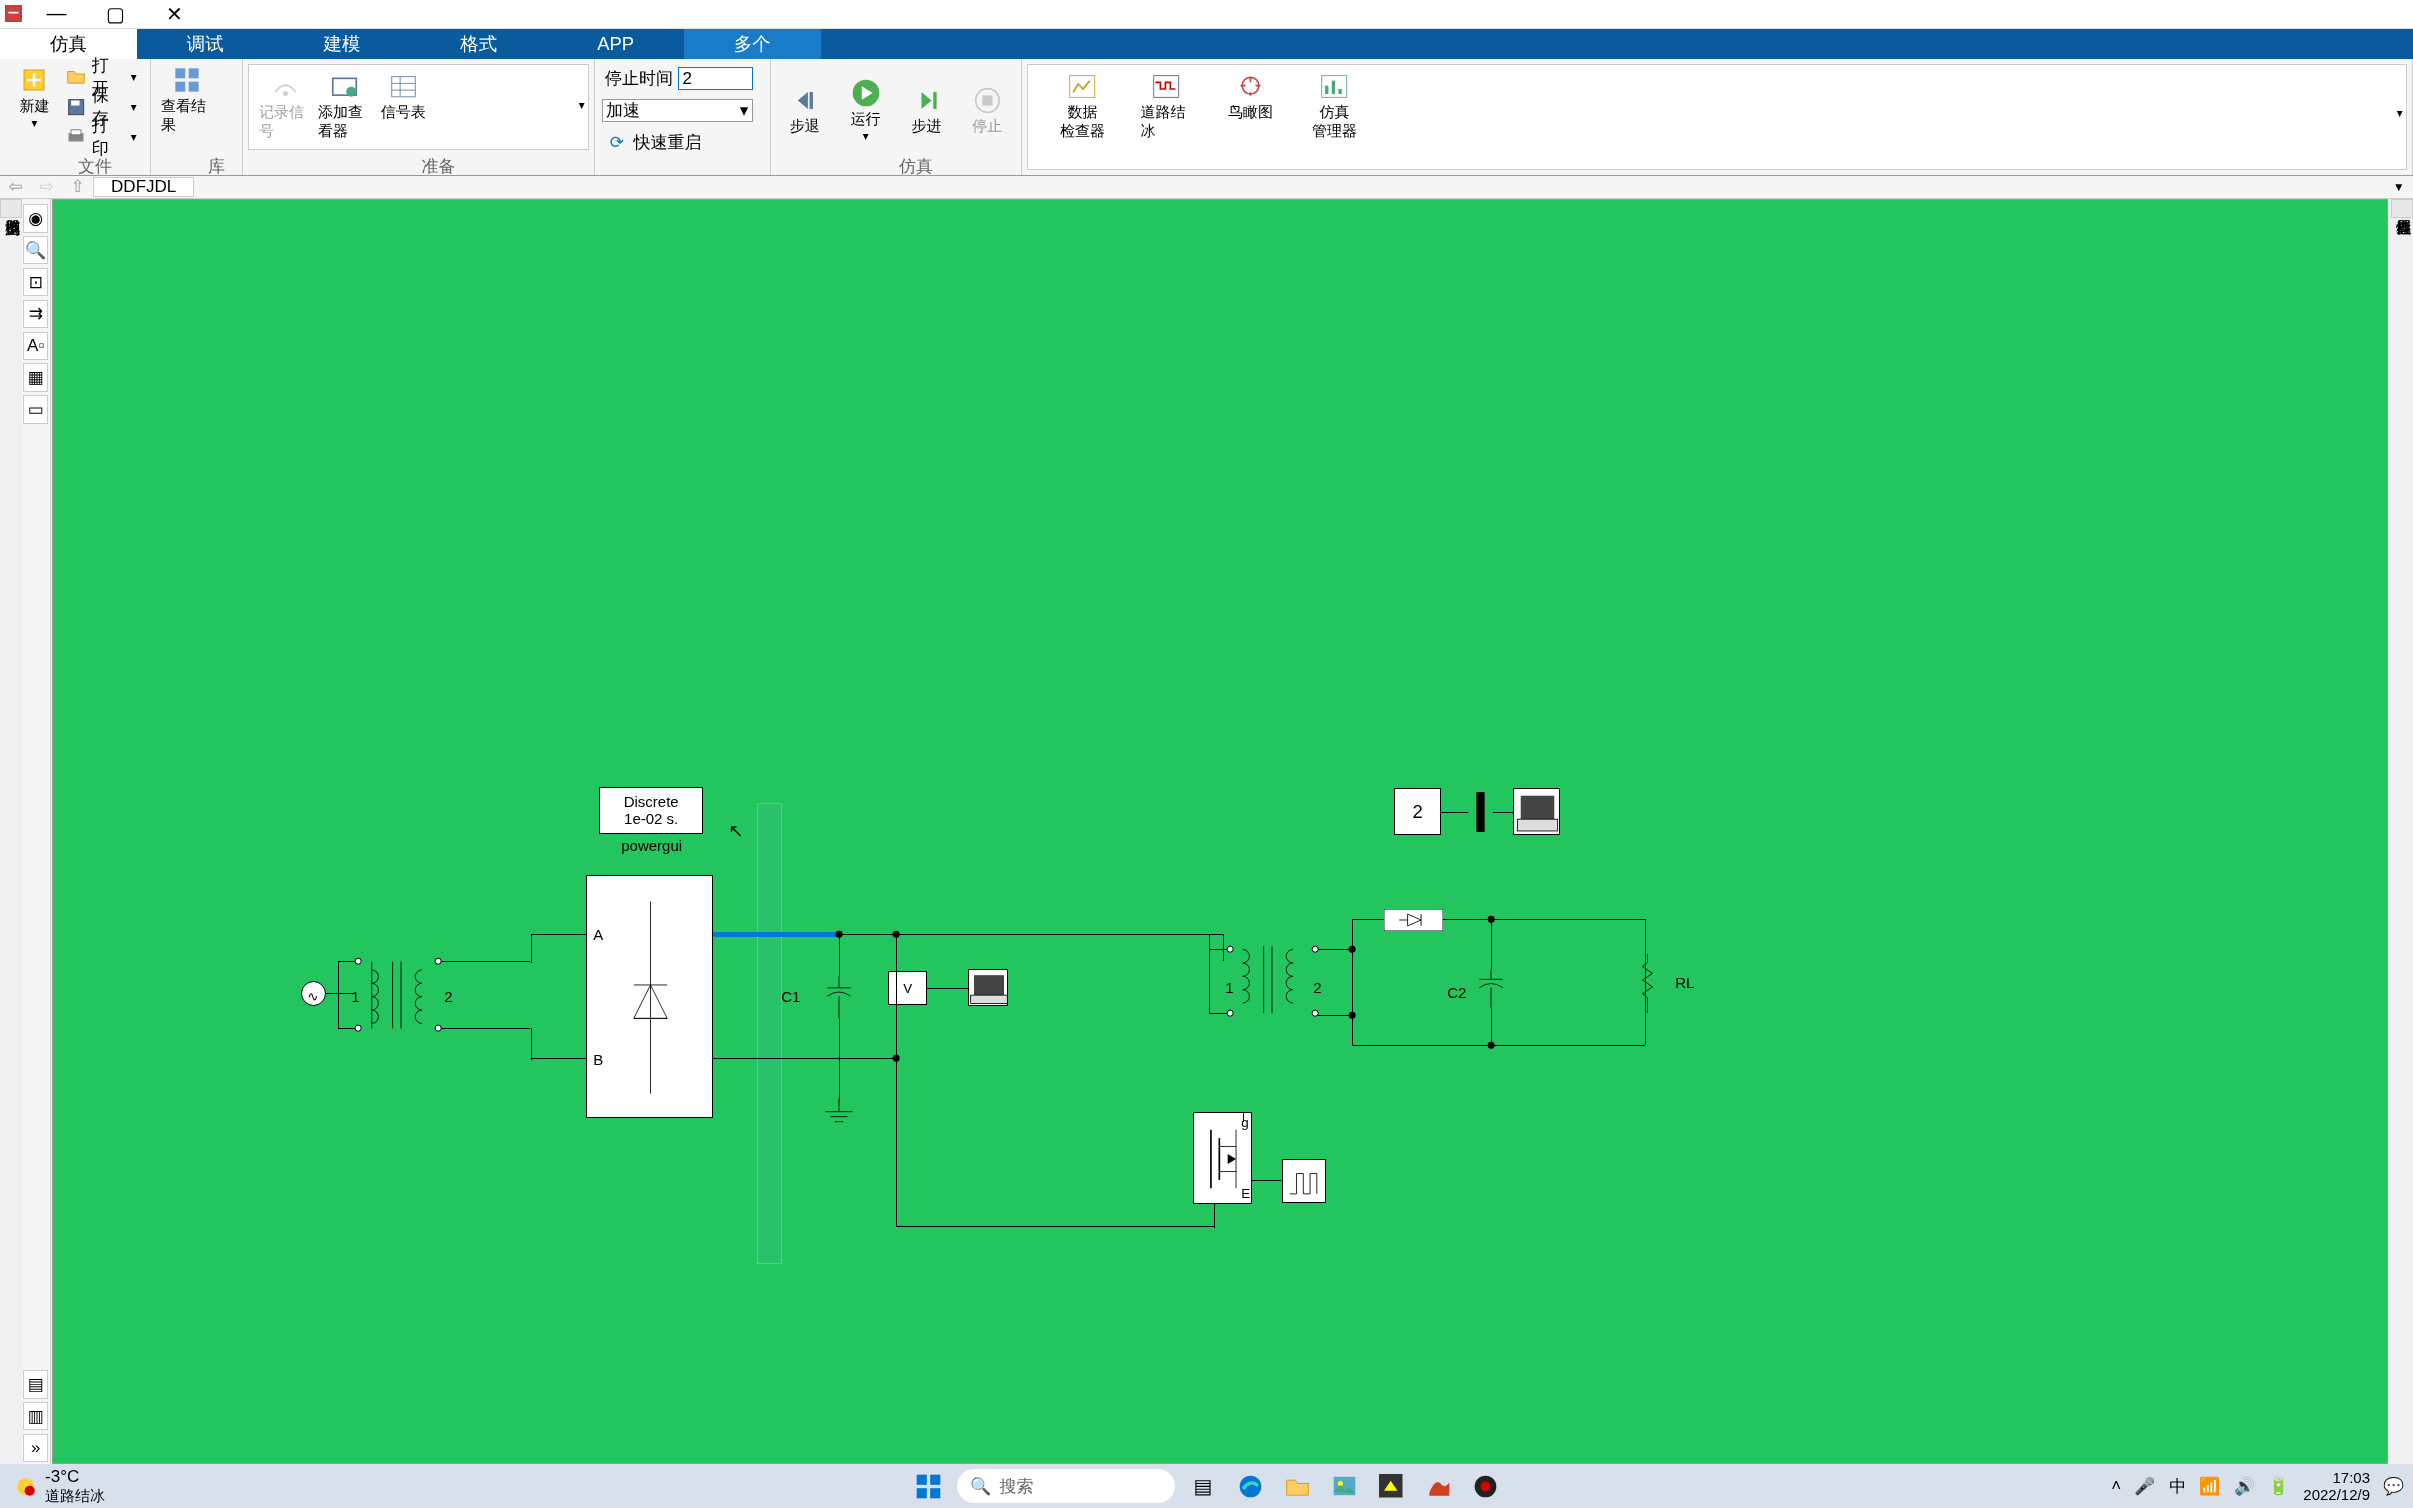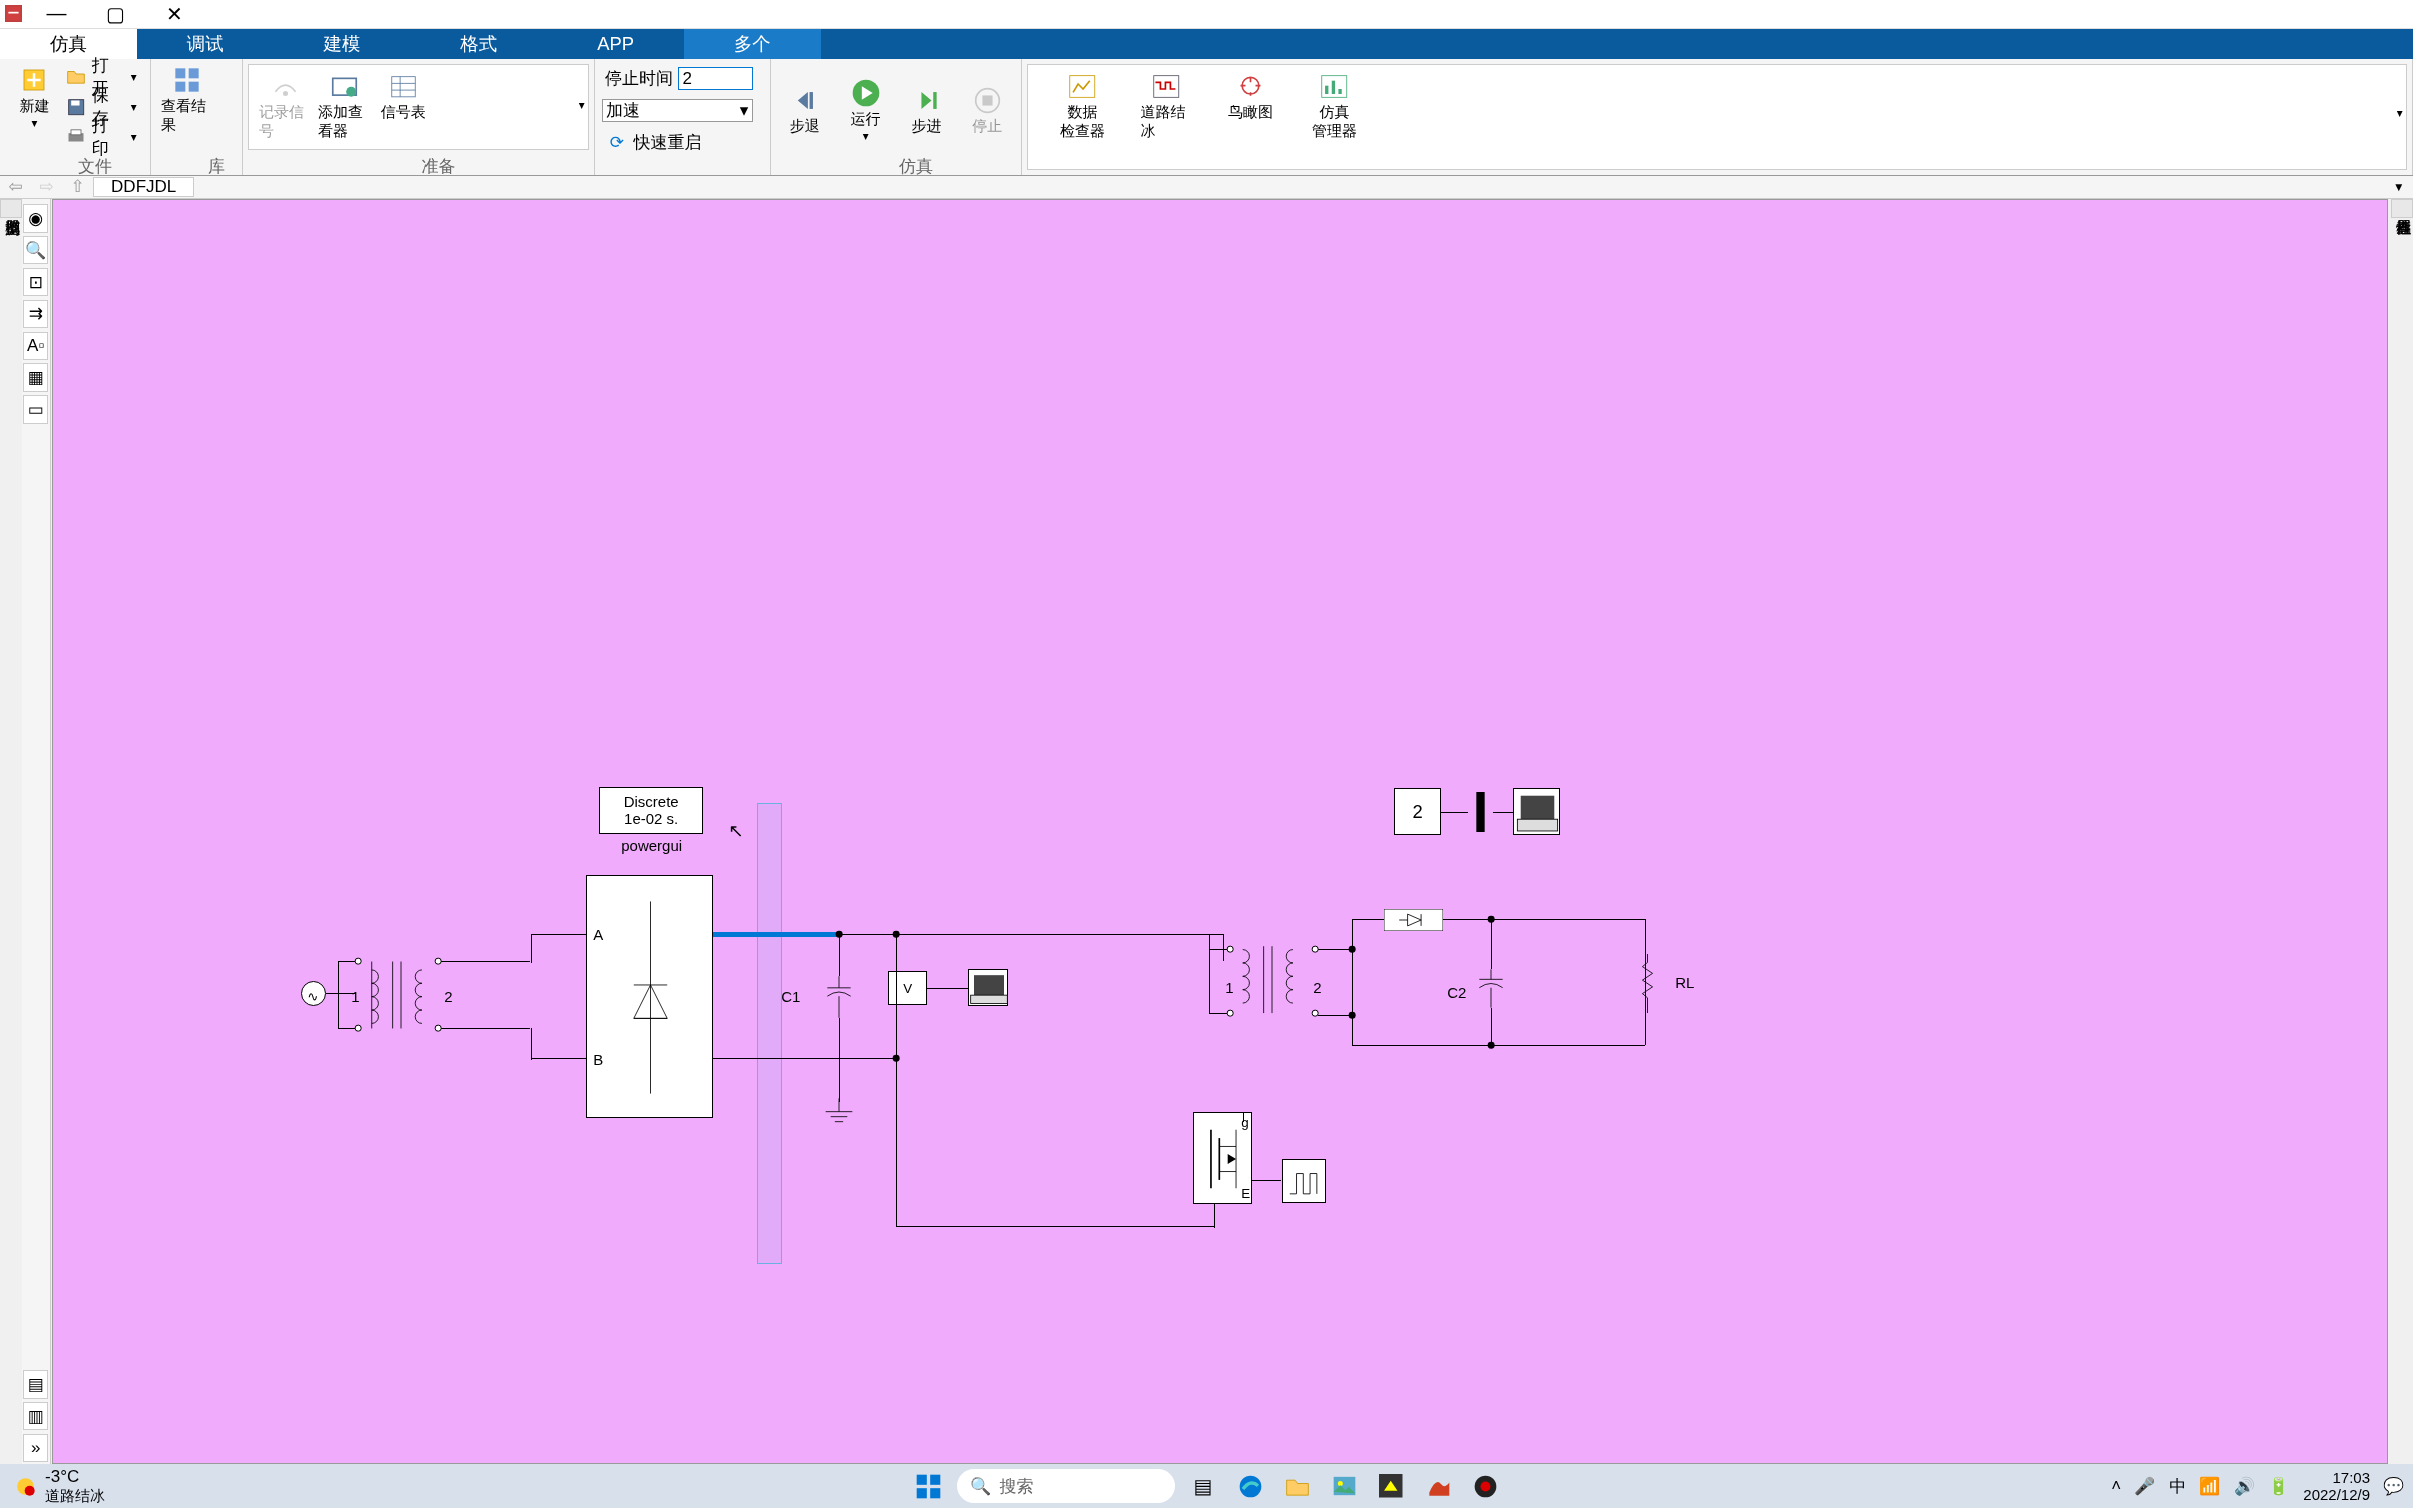--- a/index.html
+++ b/index.html
@@ -33,21 +33,21 @@
 .path-crumb { padding: 0 17px; background: #fff; border: 0.8px solid #ccc; height: 20px; display: flex; align-items: center; }
 .path-expand { margin-left: auto; padding: 0 8.4px; font-size: 11.7px; }
 
 .main-area { position: absolute; top: 199px; bottom: 44px; left: 0; right: 0; display: flex; }
 .palette-left { width: 28.5px; background: #f5f5f5; border-right: 0.8px solid #ccc; display: flex; flex-direction: column; padding-top: 3.4px; }
 .palette-left .p-btn { width: 25px; height: 28.5px; margin: 1.7px auto; display: flex; align-items: center; justify-content: center; font-size: 17px; border: 0.8px solid #ccc; background: #fff; }
 .palette-left .p-spacer { flex: 1; }
 .vertical-tab { position: absolute; left: 0; top: 0; width: 22px; background: #e8e8e8; writing-mode: vertical-lr; font-size: 15px; padding: 8.4px 1.7px; border: 0.8px solid #ccc; }
 .vertical-tab-right { position: absolute; right: 0; top: 199px; width: 22px; background: #e8e8e8; writing-mode: vertical-lr; font-size: 15px; padding: 8.4px 1.7px; border: 0.8px solid #ccc; }
 
-.canvas-wrapper { flex: 1; background: #f0abfc; position: relative; overflow: hidden; border: 0.8px solid #999; margin: 0 25px 0 1.7px; }
+.canvas-wrapper { flex: 1; background: #22c55e; position: relative; overflow: hidden; border: 0.8px solid #999; margin: 0 25px 0 1.7px; }
 .canvas { position: absolute; inset: 0; }
 
 .block { position: absolute; background: #fff; border: 0.8px solid #000; font-size: 15px; }
 .block-label { position: absolute; font-size: 15px; text-align: center; white-space: nowrap; }
 .wire { position: absolute; background: #000; }
 .wire.h { height: 0.8px; }
 .wire.v { width: 0.8px; }
 .wire.blue { background: #0078d4; height: 5px; }
 .node { position: absolute; width: 6.7px; height: 6.7px; background: #000; border-radius: 50%; transform: translate(-50%, -50%); }
 .port-open { position:absolute; width:6.7px; height:6.7px; border:0.8px solid #000; background:#fff; border-radius:50%; transform:translate(-50%,-50%); }

